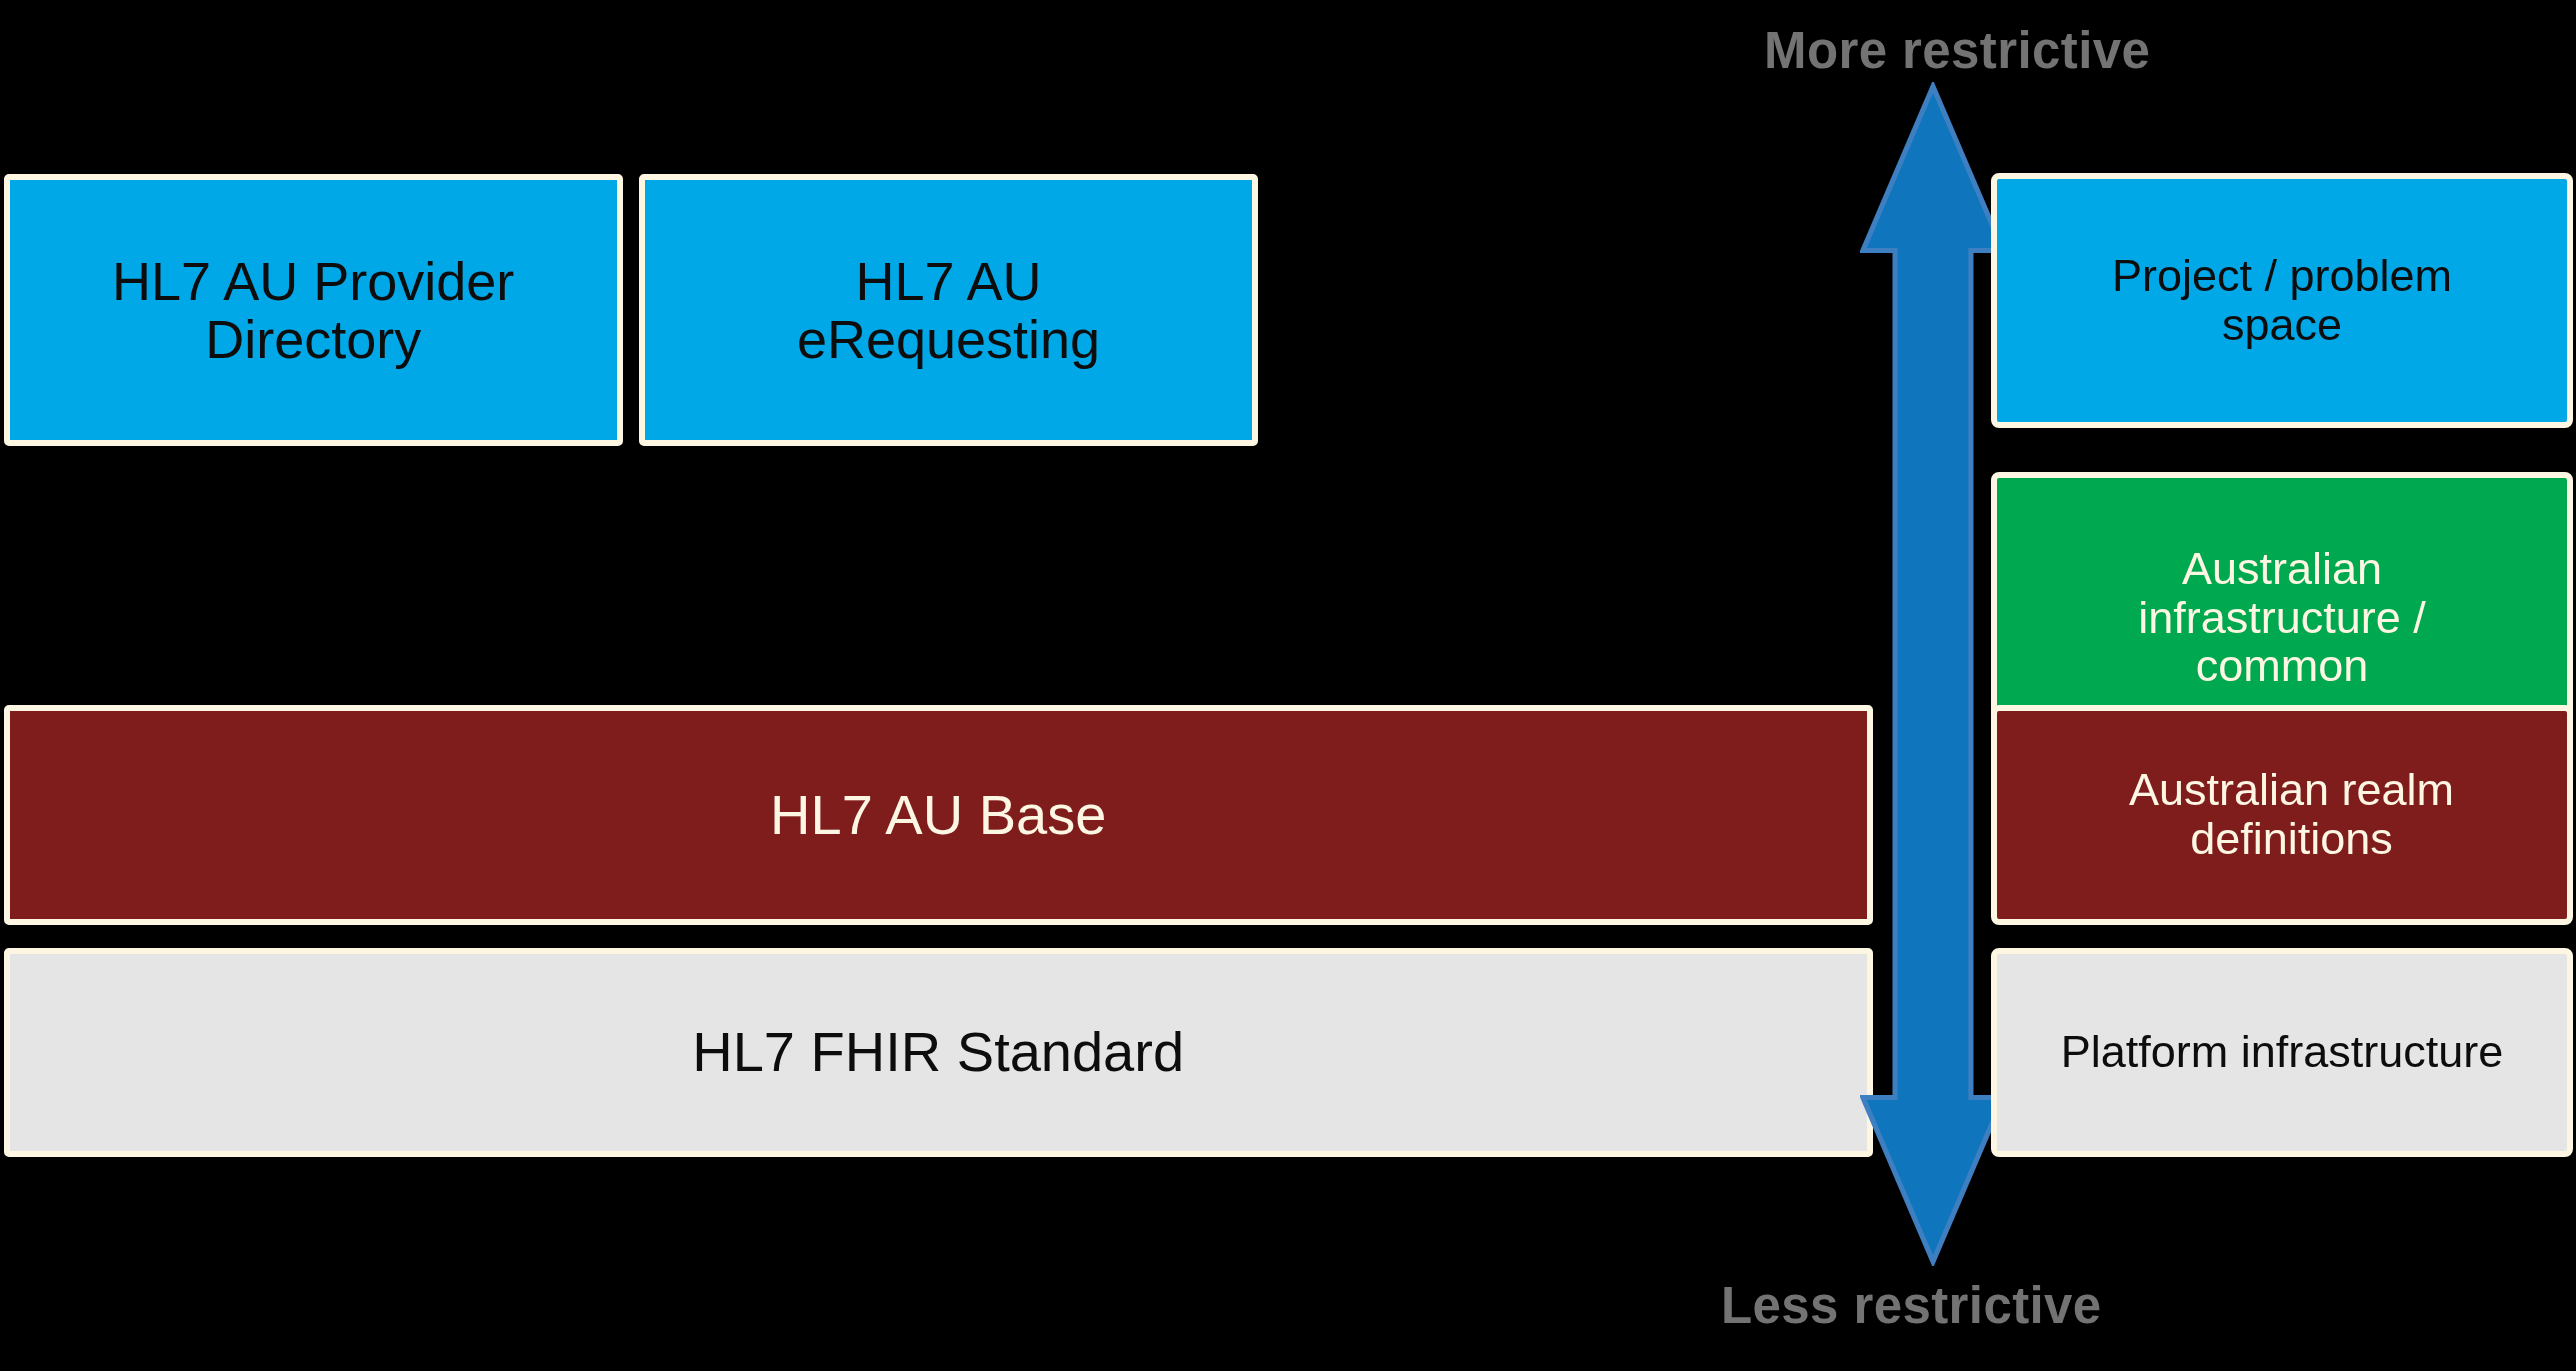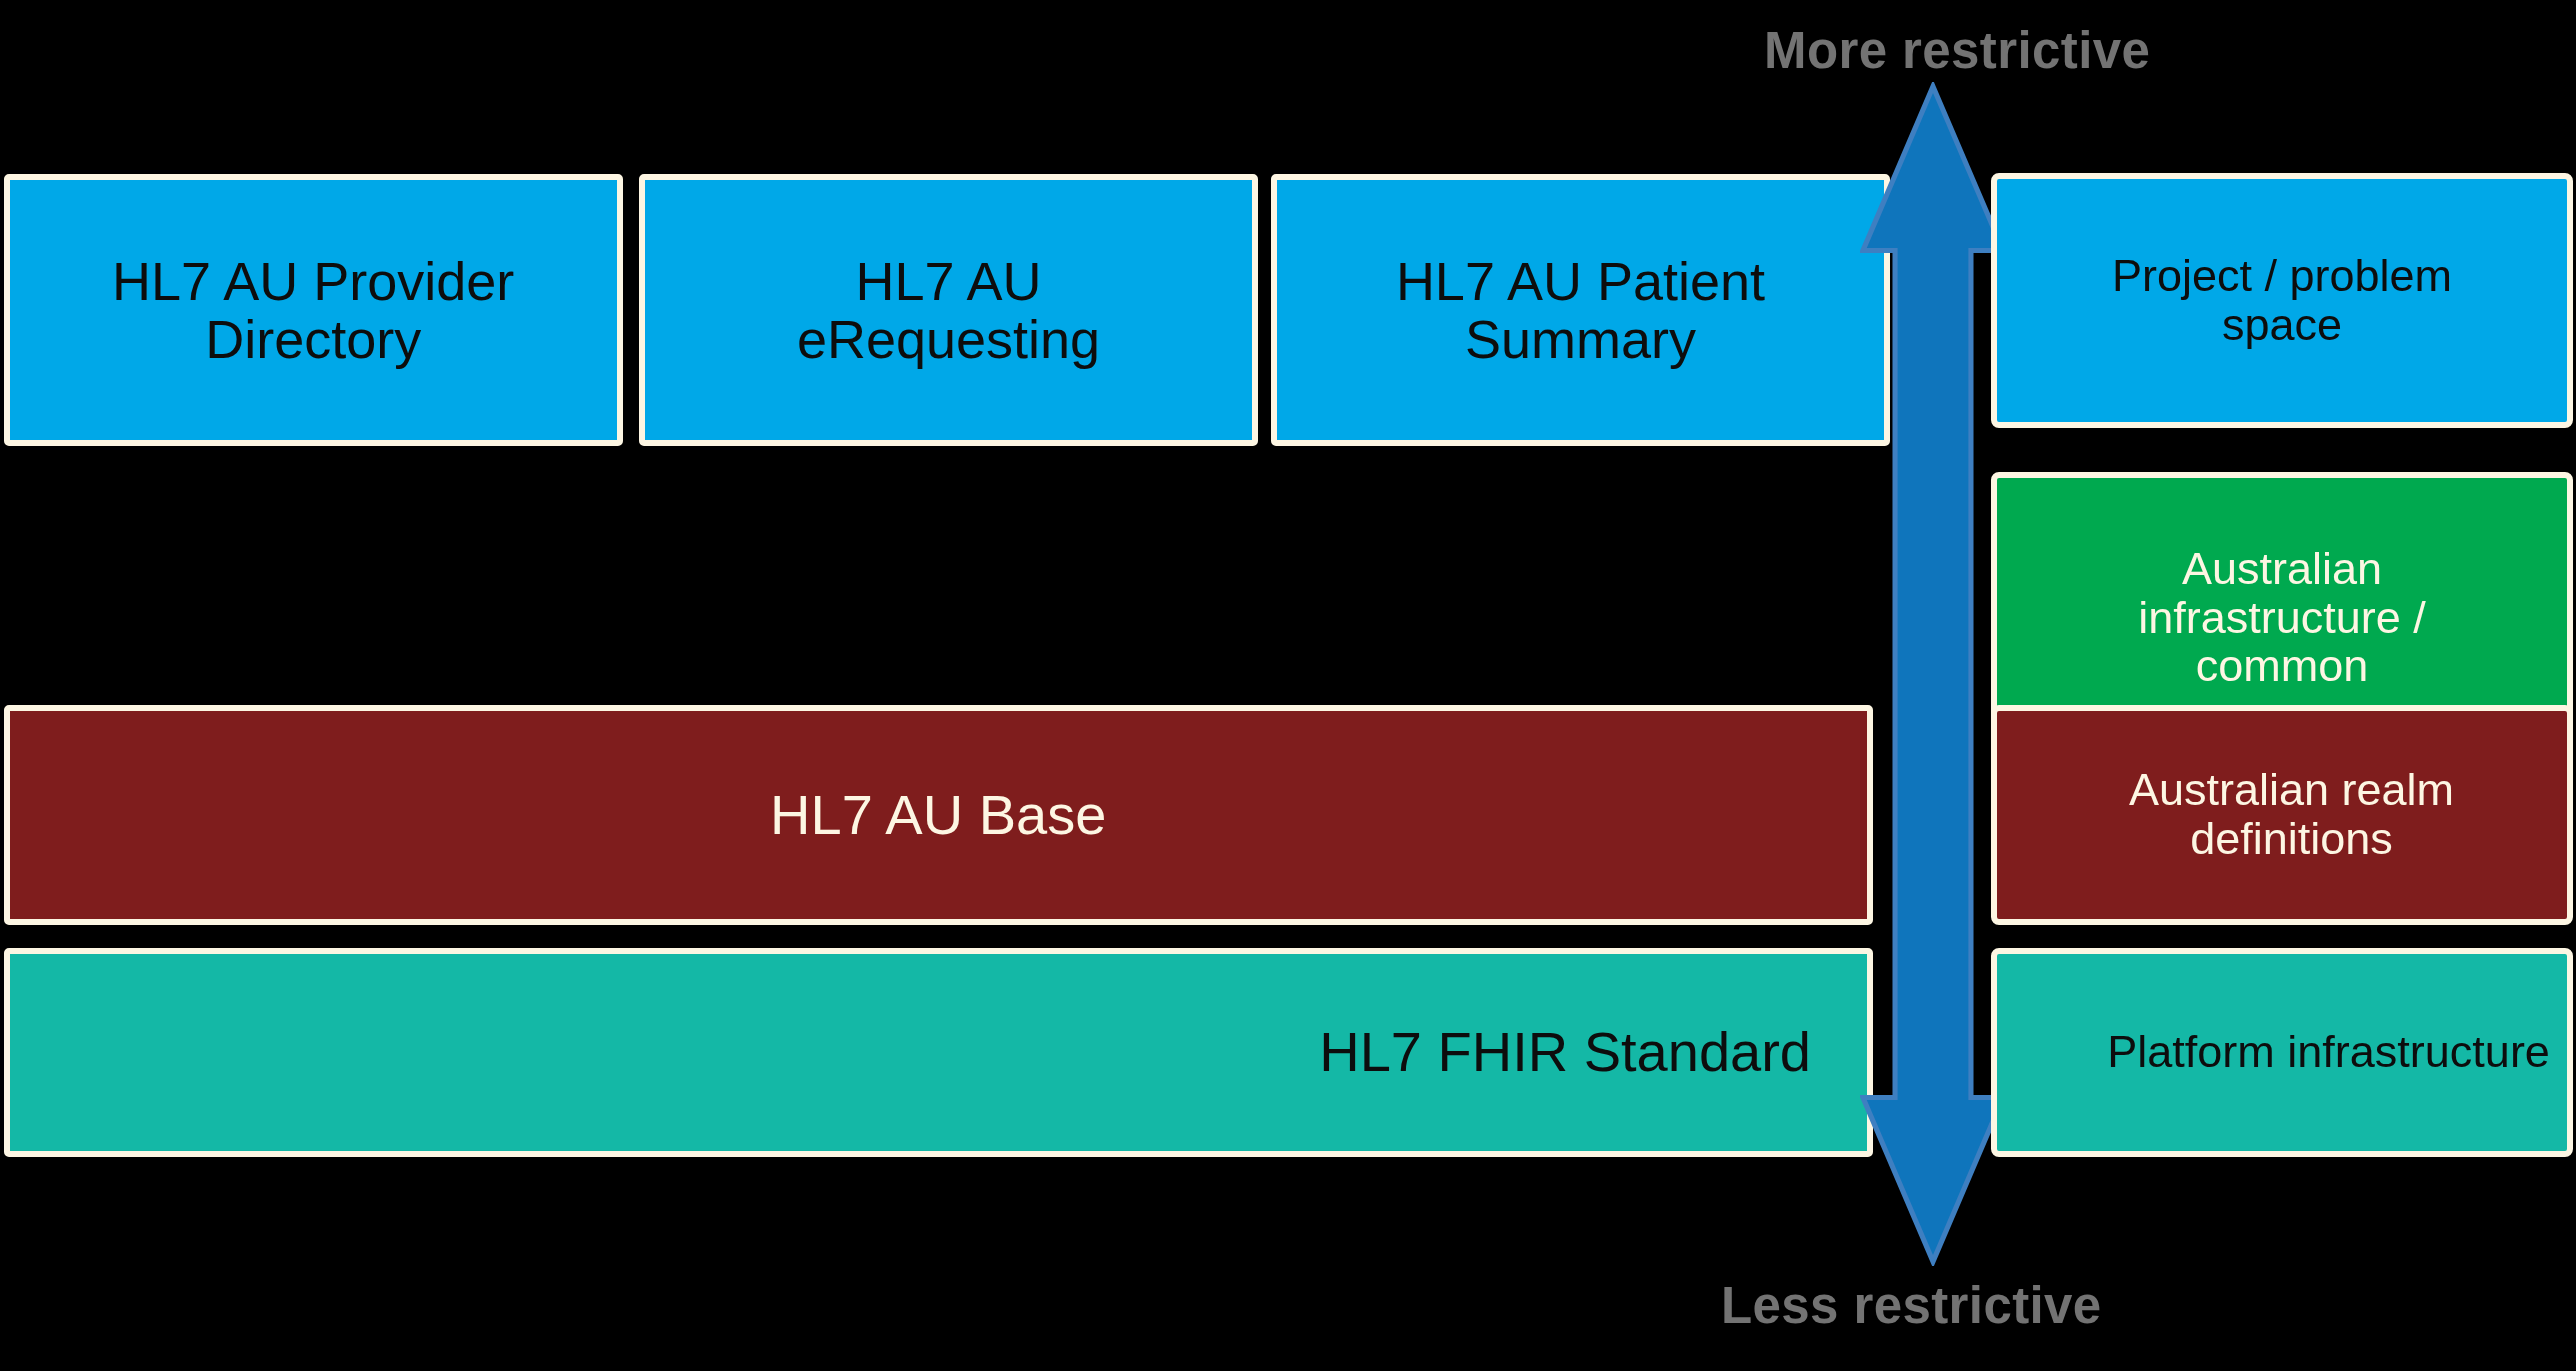--- a/index.html
+++ b/index.html
@@ -38,21 +38,21 @@
   
   .rounded { border-radius: 5px; }
 
   
   .square  { border-radius: 8px; }
 
   
   .c-blue   { background: #00A8E8; }
   .c-green  { background: #00A94F; }
   .c-red    { background: #7f1d1d; }
-  .c-orange { background: #14b8a6; text-align: right; }
+  .c-orange { background: #e5e5e5; }
 
   .t-dark  { color: #0D0D0D; }
   .t-cream { color: #FDF6E3; }
 
   
   .top-1 { left: 3.7px;    top: 174px;  width: 619px;  height: 272px; }
   .top-2 { left: 639px;  top: 174px;  width: 619px;  height: 272px; }
   .top-3 { left: 1271px; top: 174px;  width: 619px;  height: 272px; }
 
   .row-core   { left: 3.7px; top: 467px;  width: 1869px; height: 214px; }
@@ -100,24 +100,20 @@
   <div class="box rounded c-blue top-1">
     <span class="txt t-dark fs-big">HL7 AU Provider
 Directory</span>
   </div>
 
   <div class="box rounded c-blue top-2">
     <span class="txt t-dark fs-big">HL7 AU
 eRequesting</span>
   </div>
 
-  <div class="box rounded c-blue top-3">
-    <span class="txt t-dark fs-big">HL7 AU Patient
-Summary</span>
-  </div>
 
 
   <div class="box rounded c-red row-base">
     <span class="txt t-cream fs-row">HL7 AU Base</span>
   </div>
 
   <div class="box rounded c-orange row-std">
     <span class="txt t-dark fs-row">HL7 FHIR Standard</span>
   </div>
 

